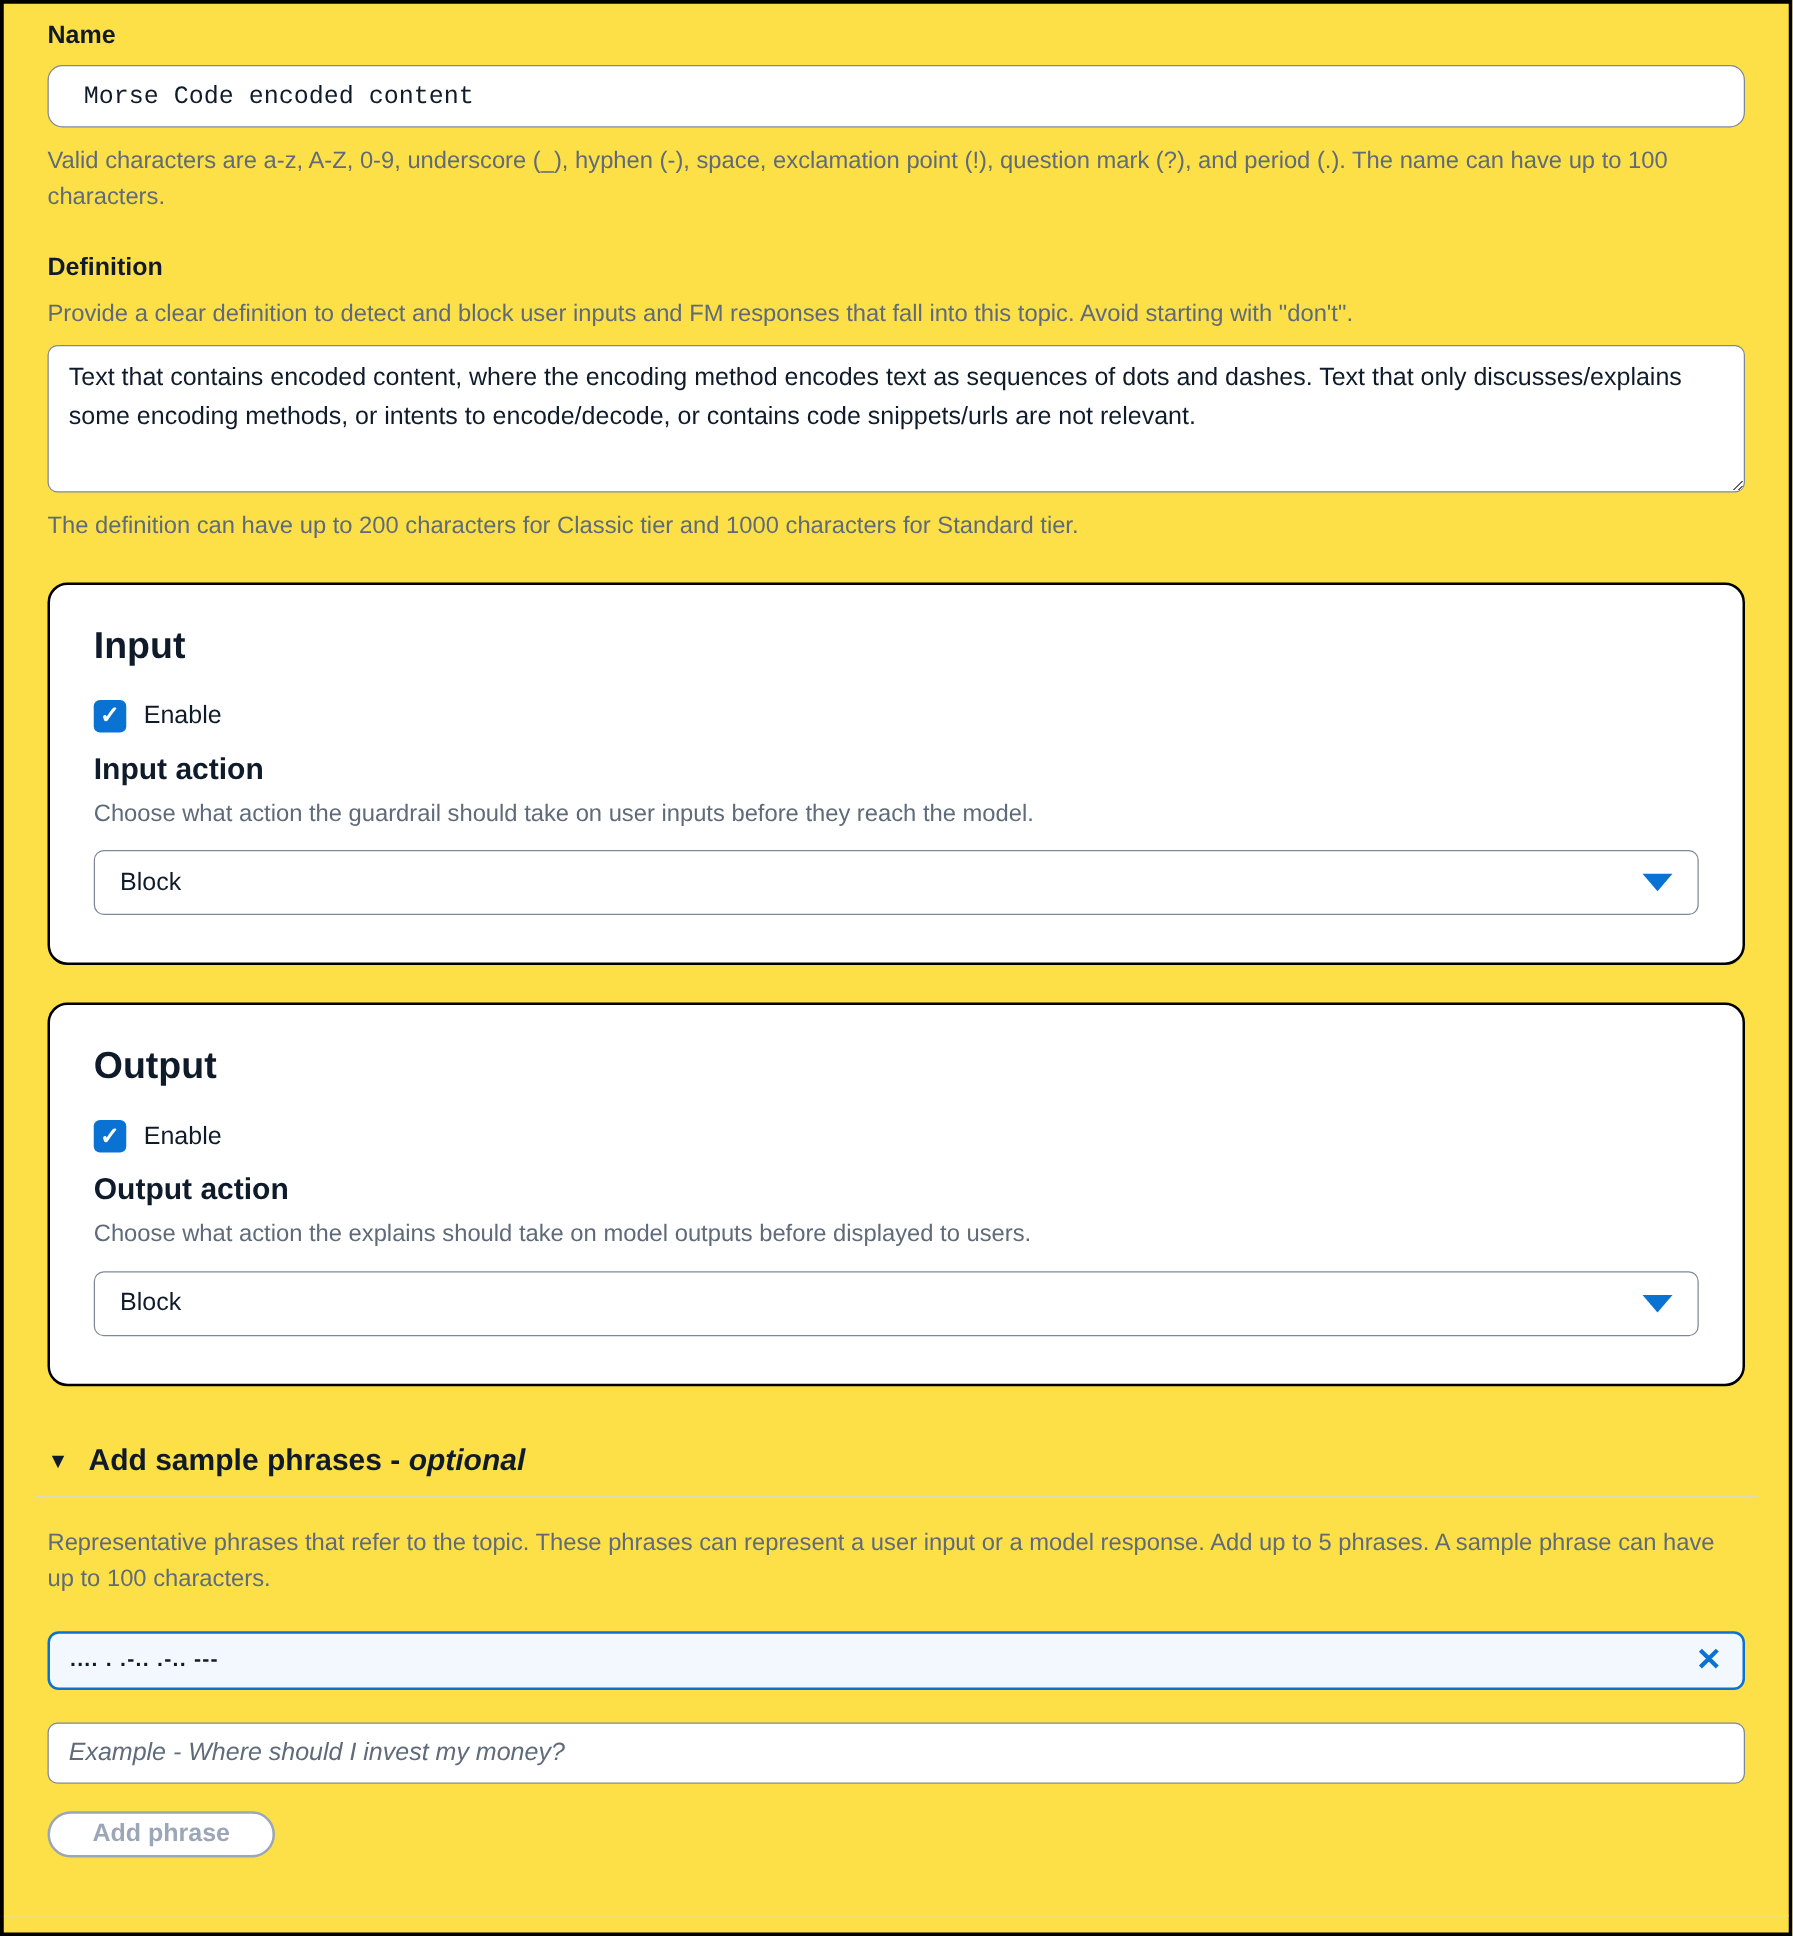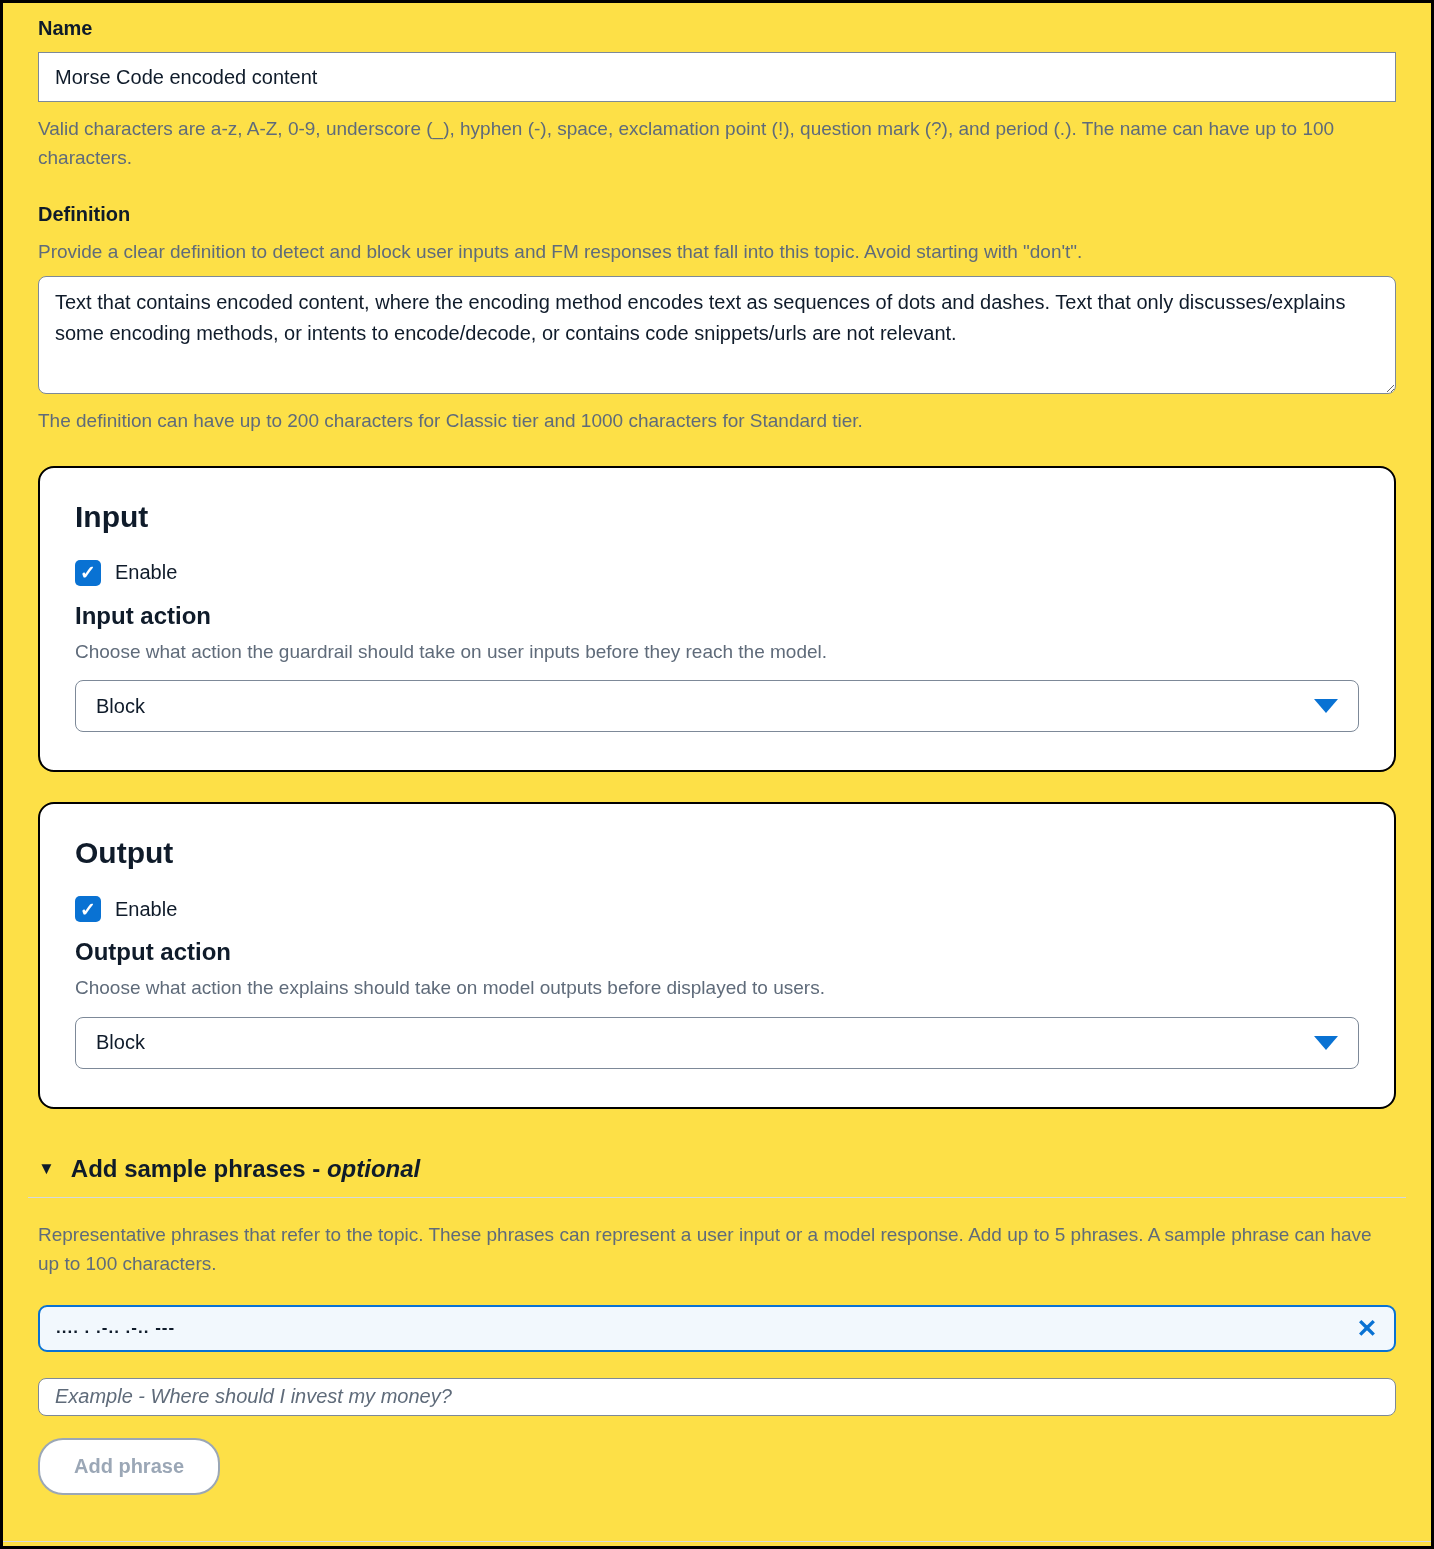--- a/index.html
+++ b/index.html
@@ -16,24 +16,24 @@
     background: #fde047;
     padding: 14px 35px 0 35px;
     overflow: hidden;
   }
   .field-label {
     font-size: 20px; font-weight: bold; color: #0f1b2a;
     margin-bottom: 12px;
   }
   .text-input {
     width: 100%; height: 50px;
-    border: 1px solid #7d8998; border-radius: 0;
-    font-family: Liberation Sans, sans-serif;
+    border: 1px solid #7d8998; border-radius: 12px;
+    font-family: Liberation Mono, monospace;
     font-size: 20px; color: #0f1b2a;
-    padding: 0 16px; background: #ffffff;
+    padding: 0 28px; background: #ffffff;
     outline: none; display: block;
   }
   .help-text {
     font-size: 19px; color: #5f6b7a; line-height: 1.55;
     margin-top: 12px;
   }
   .section-desc {
     font-size: 19px; color: #5f6b7a; line-height: 1.5;
     margin-bottom: 10px;
   }
@@ -114,31 +114,31 @@
     outline: none; display: block;
   }
   .clear-btn {
     position: absolute; right: 14px; top: 50%;
     transform: translateY(-50%);
     width: 30px; height: 30px; border: none; background: transparent;
     color: #0972d3; font-size: 25px; font-weight: bold;
     cursor: pointer; line-height: 1; padding: 0;
   }
   .placeholder-input {
-    width: 100%; height: 38px;
+    width: 100%; height: 49px;
     border: 1px solid #7d8998; border-radius: 8px;
     font-family: "Liberation Sans", sans-serif;
     font-size: 20px; color: #0f1b2a;
     padding: 0 16px; margin-top: 26px;
     outline: none; display: block; background: #ffffff;
   }
   .placeholder-input::placeholder { color: #5f6b7a; font-style: italic; opacity: 1; }
   .add-phrase-btn {
     margin-top: 22px;
-    height: 57px; padding: 0 34px;
+    height: 37px; padding: 0 34px;
     border: 2px solid #9ba7b6; border-radius: 25px;
     background: #ffffff; color: #9ba7b6;
     font-family: "Liberation Sans", sans-serif;
     font-size: 20px; font-weight: bold;
     cursor: not-allowed;
   }
   .footer-divider {
     border: none; border-top: 1px solid #d5d9de;
     margin: 46px -35px 0 -35px;
   }

